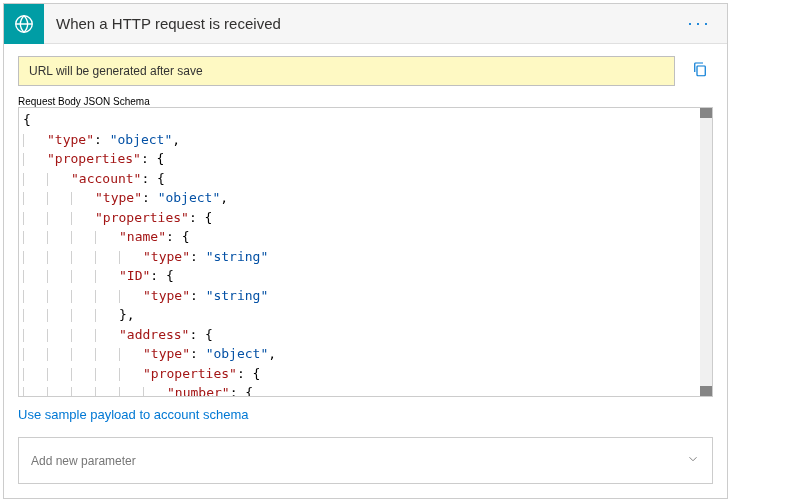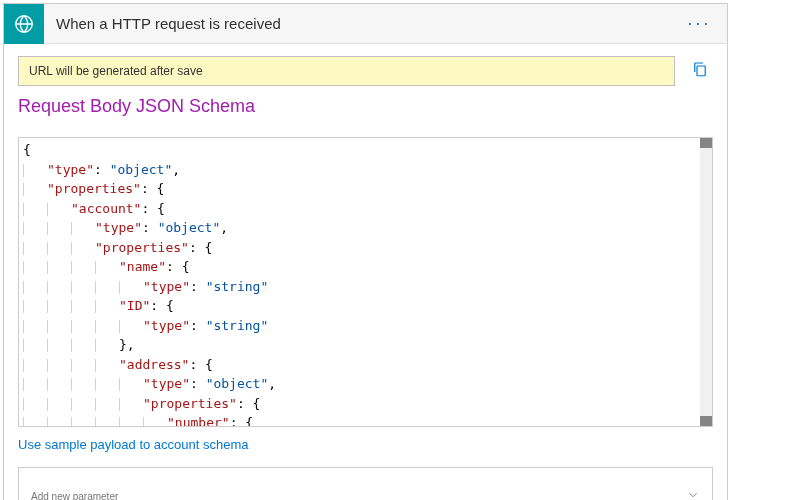--- a/index.html
+++ b/index.html
@@ -67,23 +67,23 @@
       font-size: 12px;
       color: #333;
       border: 1px solid #bfbfbf;
     }
     .copy-icon {
       color: #0078d4;
       cursor: pointer;
       padding: 4px;
     }
     .schema-label {
-      font-size: 18px;
-      color: #a21caf;
-      margin-bottom: 20px;
+      font-size: 10px;
+      color: #000000;
+      margin-bottom: 0;
     }
     .schema-editor {
       border: 1px solid #ccc;
       height: 290px;
       overflow: hidden;
       position: relative;
       font-family: Consolas, monospace;
       font-size: 13px;
       line-height: 1.5;
       padding: 2px 4px;
@@ -131,23 +131,23 @@
       margin-top: 10px;
       cursor: pointer;
       display: inline-block;
     }
     .add-param {
       margin-top: 14px;
       border: 1px solid #ccc;
       display: flex;
       align-items: center;
       justify-content: space-between;
-      padding: 20px 12px;
+      padding: 14px 12px;
       color: #767676;
-      font-size: 10px;
+      font-size: 12px;
       cursor: pointer;
     }
     .chevron { color: #767676; }
   </style>
 </head>
 <body>
 
 <div class="card">
   <div class="header">
     <div class="header-icon">

